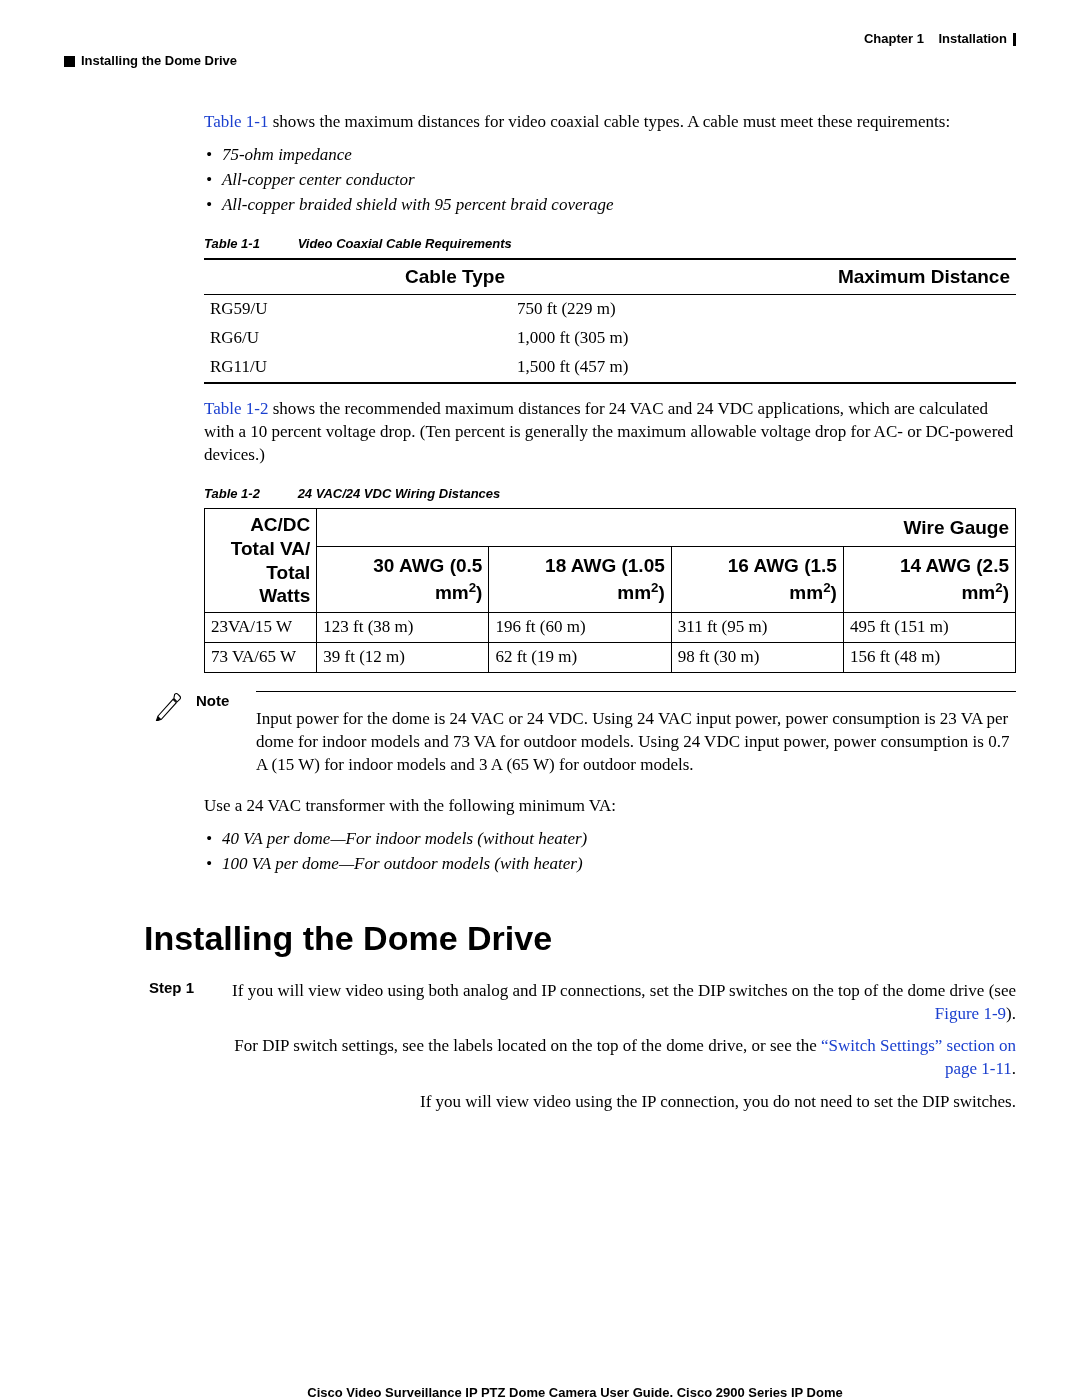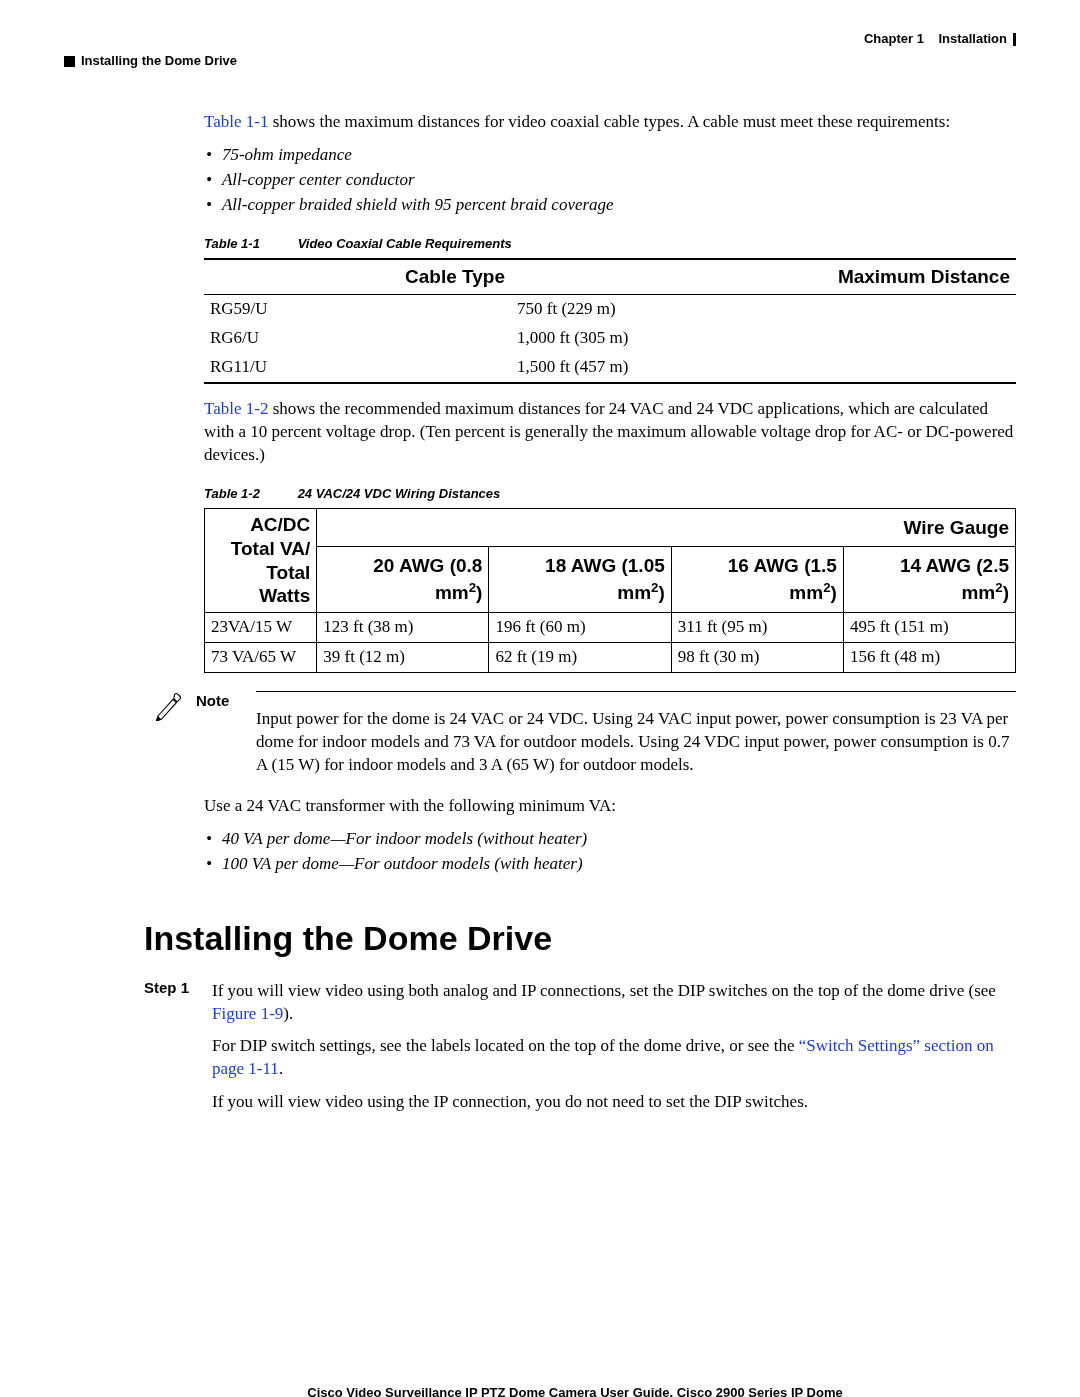--- a/index.html
+++ b/index.html
@@ -97,21 +97,21 @@
   .note-icon svg { width: 28px; height: 30px; }
   .note-body { flex:1; border-top: 1px solid #000; padding-top: 16px; }
   .note-wrap { display:flex; flex-direction:column; flex:1; }
   .h1 {
     font-family: Arial, Helvetica, sans-serif;
     font-weight: bold;
     font-size: 34px;
     margin: 40px 0 14px -60px;
   }
   .step-row {
-    display: flex; gap: 18px; margin-left: -60px; margin-bottom: 10px;
+    display: flex; gap: 18px; margin-left: -60px; margin-bottom: 10px; text-align: right;
   }
   .step-label {
     font-family: Arial, Helvetica, sans-serif;
     font-weight: bold; font-size: 15px;
     min-width: 50px;
     padding-top: 2px;
   }
   .step-body { flex: 1; }
   .para { margin: 4px 0 10px 0; }
 
@@ -219,21 +219,21 @@
       <thead>
         <tr>
           <th rowspan="2" class="hdr-multi">
             <span>AC/DC</span><br>
             <span>Total VA/</span><br>
             <span>Total Watts</span>
           </th>
           <th colspan="4" class="topspan">Wire Gauge</th>
         </tr>
         <tr>
-          <th><span>20 AWG (0.8 mm</span><sup>2</sup><span>)</span></th>
+          <th><span>30 AWG (0.5 mm</span><sup>2</sup><span>)</span></th>
           <th><span>18 AWG (1.05 mm</span><sup>2</sup><span>)</span></th>
           <th><span>16 AWG (1.5 mm</span><sup>2</sup><span>)</span></th>
           <th><span>14 AWG (2.5 mm</span><sup>2</sup><span>)</span></th>
         </tr>
       </thead>
       <tbody>
         <tr>
           <td>23VA/15 W</td>
           <td>123 ft (38 m)</td>
           <td>196 ft (60 m)</td>

